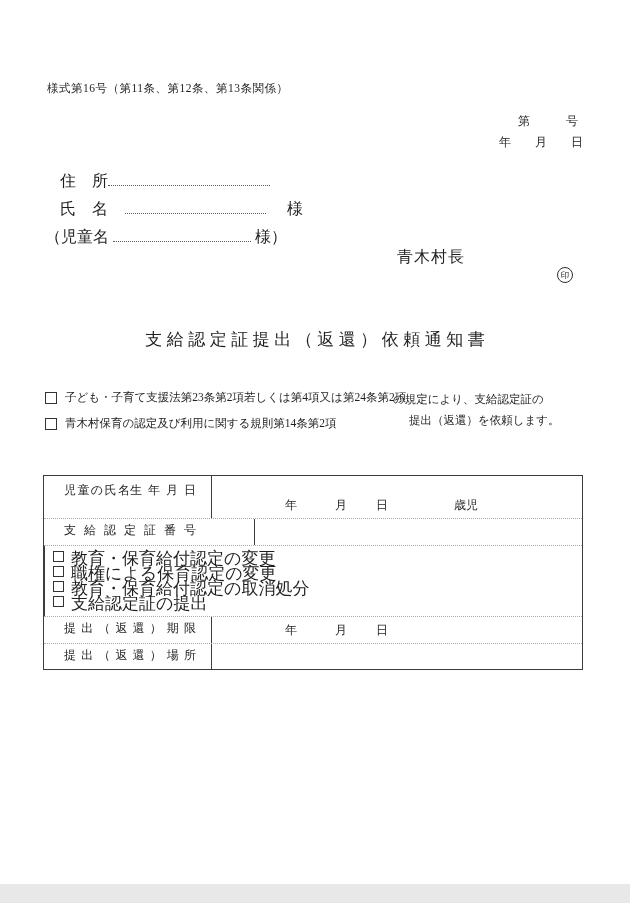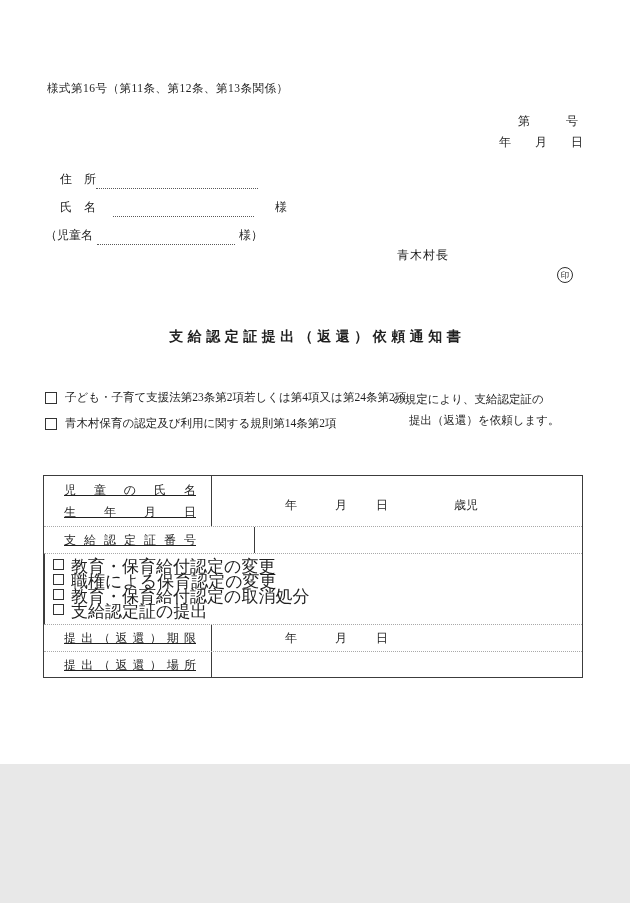--- a/index.html
+++ b/index.html
@@ -1,63 +1,63 @@
 <!DOCTYPE html>
 <html><head>
 <meta charset="utf-8">
 <style>
   html,body { margin:0; padding:0; background:#e8e8e8; }
   #page {
     position:relative;
-    width:630px; height:764px;
+    width:630px; height:884px;
     margin:0 auto;
     background:#ffffff;
     font-family:"Liberation Serif","DejaVu Serif",serif;
     color:#1f1f1f;
     overflow:hidden;
   }
   .abs { position:absolute; }
 
   .form-code { left:47px; top:81px; font-size:11.5px; letter-spacing:0.5px; }
   .doc-number { right:52px; top:113px; font-size:12px; }
   .doc-date   { right:47px; top:134px; font-size:12px; }
 
-  .addr-row { position:absolute; display:flex; align-items:center; font-size:12px; }
+  .addr-row { position:absolute; display:flex; align-items:flex-start; font-size:16px; }
   .addr-label { white-space:nowrap; }
   .dotline { display:inline-block; border-bottom:1.5px dotted #5a5a5a; height:14px; margin-bottom:-4px; }
   .suffix { margin-left:4px; white-space:nowrap; }
 
-  .issuer-name { left:397px; top:247px; font-size:12px; letter-spacing:1px; }
+  .issuer-name { left:397px; top:247px; font-size:16px; letter-spacing:1px; }
   .seal {
     left:557px; top:267px;
     width:14px; height:14px;
     border:1.2px solid #2e2e2e; border-radius:50%;
     display:flex; align-items:center; justify-content:center;
     font-size:8.5px; line-height:1; color:#2e2e2e;
   }
 
   .doc-title { left:0; right:0; top:328px; text-align:center;
-    font-size:14px; letter-spacing:4.5px; text-indent:4.5px;font-weight:bold; }
+    font-size:17px; letter-spacing:4.5px; text-indent:4.5px; }
 
   .lb-row { position:absolute; display:flex; align-items:center; font-size:11.5px; white-space:nowrap; }
   .cbx { display:inline-block; width:10px; height:10px; border:1px solid #333; margin-right:8px; flex:0 0 auto; }
   .lb-stmt { position:absolute; font-size:11.5px; white-space:nowrap; }
 
   .form-table {
     position:absolute; left:43px; top:475px; width:540px;
     border:1.5px solid #3c3c3c;
     box-sizing:border-box;
     font-size:12px;
   }
   .t-row { display:flex; }
   .t-row + .t-row { border-top:1px dotted #a9a9a9; }
   .t-label {
     width:167px; flex:0 0 167px; box-sizing:border-box;
     padding:0 15px 0 20px;
-    display:flex; flex-direction:column; justify-content:center;text-decoration:underline;
+    display:flex; flex-direction:row; justify-content:center;
   }
   .jl { width:100%; text-align:justify; text-align-last:justify; line-height:22px; }
   .t-value { flex:1; border-left:1px solid #3c3c3c; box-sizing:border-box; position:relative; }
 
   .row-child { min-height:42px; }
   .row-cert { min-height:26px;gap:43px; }
   .row-reason { min-height:70px; }
   .row-deadline { min-height:26px; }
   .row-place { min-height:25px; }
 

